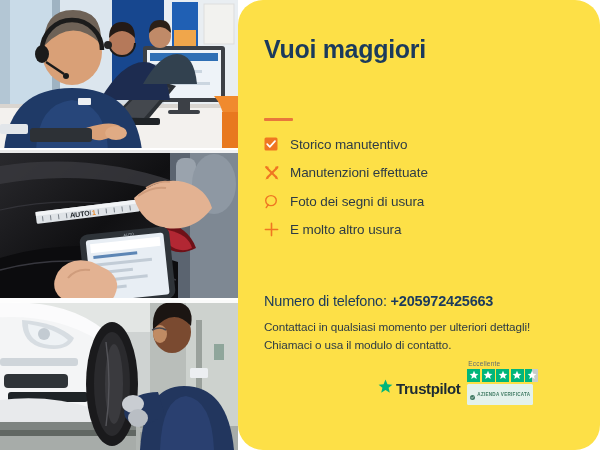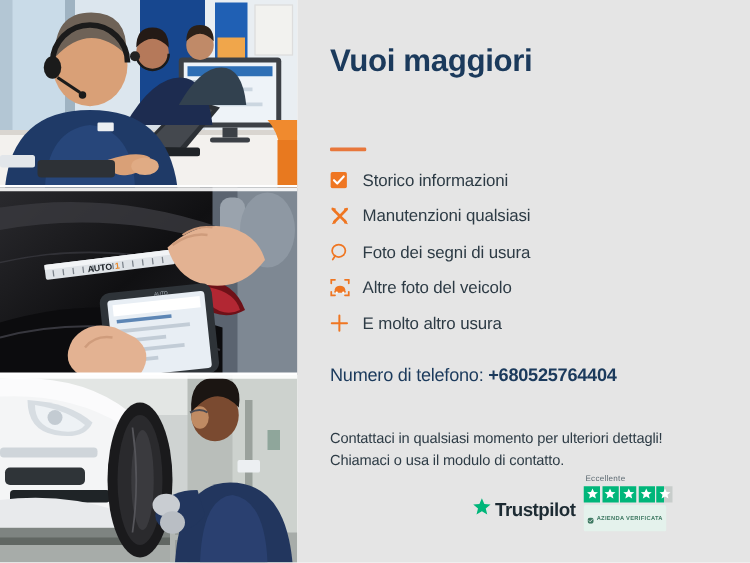--- a/index.html
+++ b/index.html
@@ -10,43 +10,43 @@
   }
   #root{position:relative;width:600px;height:450px;display:flex;}
 
   
   .photo-col{width:238px;height:450px;display:flex;flex-direction:column;flex:0 0 238px;}
   .photo{position:relative;width:238px;height:150px;overflow:hidden;}
   .photo svg{display:block;width:238px;height:150px;}
   .photo-sep{position:absolute;left:0;right:0;height:2px;background:#ffffff;}
 
   
-  .panel{flex:1;position:relative;background:#e5e5e5;padding:0;}
+  .panel{flex:1;position:relative;background:#fde047;padding:0;border-radius:25px;}
 
   .heading{
     position:absolute;left:26px;top:34px;width:225px;
     font-size:25px;line-height:31px;font-weight:bold;color:#1b3a5c;
     letter-spacing:-0.3px;
   }
   .rule{position:absolute;left:26px;top:118px;width:29px;height:3px;background:#e8773b;border-radius:1px;}
 
   
   .list{position:absolute;left:26px;top:130px;width:300px;}
   .li{display:flex;align-items:center;height:28.5px;}
   .li-ico{width:26px;flex:0 0 26px;display:flex;align-items:center;justify-content:flex-start;}
   .li-label{font-size:13.5px;color:#2d3b45;letter-spacing:-0.1px;}
 
   
   .phone{position:absolute;left:26px;top:293px;font-size:14.5px;font-weight:bold;color:#1b3a5c;letter-spacing:-0.2px;}
   .phone .pl{font-weight:normal;}
   .phone .pn{font-weight:bold;}
-  .sub{position:absolute;left:26px;top:318px;width:300px;font-size:11.7px;line-height:17.5px;color:#2d3b45;letter-spacing:-0.1px;margin-top:24px;}
-
-  
-  .tp{position:absolute;left:140px;top:380px;display:flex;align-items:flex-end;gap:7px;}
+  .sub{position:absolute;left:26px;top:318px;width:300px;font-size:11.7px;line-height:17.5px;color:#2d3b45;letter-spacing:-0.1px;}
+
+  
+  .tp{position:absolute;left:140px;top:360px;display:flex;align-items:flex-end;gap:7px;}
   .tp-logo{display:flex;align-items:center;gap:3px;padding-bottom:7px;}
   .tp-word{font-size:15px;font-weight:bold;color:#1d2b33;letter-spacing:-0.4px;}
   .tp-rate{display:flex;flex-direction:column;align-items:flex-start;}
   .tp-ecc{font-size:6.5px;color:#5d6a72;letter-spacing:.2px;margin-bottom:1.5px;margin-left:1px;}
   .tp-stars{display:flex;gap:1.5px;}
   .star-box{width:13px;height:13px;display:flex;align-items:center;justify-content:center;}
   .tp-verif{
     margin-top:2.5px;display:flex;align-items:center;gap:2px;
     background:#e4f2ec;border-radius:1.5px;padding:1.5px 3px;
   }
@@ -261,80 +261,61 @@
 
     <div class="list">
 
       <div class="li">
         <span class="li-ico">
           <svg width="14" height="14" viewBox="0 0 14 14" xmlns="http://www.w3.org/2000/svg">
             <rect x="0.5" y="0.5" width="13" height="13" rx="1.5" fill="#ef7622"></rect>
             <path d="M3.2 7.2 L5.8 9.8 L11 4.2" fill="none" stroke="#ffffff" stroke-width="1.7" stroke-linecap="round" stroke-linejoin="round"></path>
           </svg>
         </span>
-        <span class="li-label">Storico informazioni</span>
+        <span class="li-label">Storico manutentivo</span>
       </div>
 
       <div class="li">
         <span class="li-ico">
           <svg width="16" height="16" viewBox="0 0 16 16" xmlns="http://www.w3.org/2000/svg">
             <path d="M2.2 2.2 L12.4 12.4" stroke="#ef7622" stroke-width="2.1" stroke-linecap="round"></path>
             <path d="M13.3 2.4 L3.4 12.6" stroke="#ef7622" stroke-width="2.1" stroke-linecap="round"></path>
             <path d="M1.2 1.2 l3.4 0.6 l-0.6 3.4 z" fill="#ef7622"></path>
             <path d="M14.6 1.2 l-3.4 0.6 l0.6 3.4 z" fill="#ef7622"></path>
             <path d="M1.4 14.4 l3.2 -0.8 l-0.8 -3.2 z" fill="#ef7622"></path>
             <path d="M14.4 14.4 l-3.2 -0.8 l0.8 -3.2 z" fill="#ef7622"></path>
           </svg>
         </span>
-        <span class="li-label">Manutenzioni qualsiasi</span>
+        <span class="li-label">Manutenzioni effettuate</span>
       </div>
 
       <div class="li">
         <span class="li-ico">
           <svg width="15" height="15" viewBox="0 0 15 15" xmlns="http://www.w3.org/2000/svg">
             <ellipse cx="7" cy="6.6" rx="5.3" ry="5" fill="none" stroke="#ef7622" stroke-width="1.4"></ellipse>
             <path d="M4.2 10.6 L2.2 13.6" stroke="#ef7622" stroke-width="1.4" stroke-linecap="round"></path>
           </svg>
         </span>
         <span class="li-label">Foto dei segni di usura</span>
       </div>
 
-      <div class="li">
-        <span class="li-ico">
-          <svg width="16" height="16" viewBox="0 0 16 16" xmlns="http://www.w3.org/2000/svg">
-            <g fill="none" stroke="#ef7622" stroke-width="1.4" stroke-linecap="round">
-              <path d="M1 4.6 V1.8 H4"></path>
-                <path d="M12 1.8 H15 V4.6"></path>
-              <path d="M15 11.4 V14.2 H12"></path>
-                <path d="M4 14.2 H1 V11.4"></path>
-            </g>
-            <g fill="#ef7622">
-              <path d="M3.8 9.6 q0.6 -3 4.2 -3 q3.6 0 4.2 3 l0 1.4 -8.4 0 z"></path>
-              <rect x="3.4" y="10.6" width="9.2" height="1.6" rx="0.6"></rect>
-            </g>
-            <circle cx="5.4" cy="12" r="0.9" fill="#ffffff"></circle>
-            <circle cx="10.6" cy="12" r="0.9" fill="#ffffff"></circle>
-          </svg>
-        </span>
-        <span class="li-label">Altre foto del veicolo</span>
-      </div>
 
       <div class="li">
         <span class="li-ico">
           <svg width="15" height="15" viewBox="0 0 15 15" xmlns="http://www.w3.org/2000/svg">
             <path d="M7.5 1.4 V13.6 M1.4 7.5 H13.6" stroke="#ef7622" stroke-width="1.6" stroke-linecap="round"></path>
           </svg>
         </span>
         <span class="li-label">E molto altro usura</span>
       </div>
     </div>
 
     <div class="phone">
       <span class="pl">Numero di telefono:</span>
-      <span class="pn"> +680525764404</span>
+      <span class="pn"> +205972425663</span>
     </div>
     <div class="sub">
       <div>Contattaci in qualsiasi momento per ulteriori dettagli!</div>
       <div>Chiamaci o usa il modulo di contatto.</div>
     </div>
 
     <div class="tp">
       <div class="tp-logo">
         <span>
           <svg width="15" height="15" viewBox="0 0 16 16" xmlns="http://www.w3.org/2000/svg">

